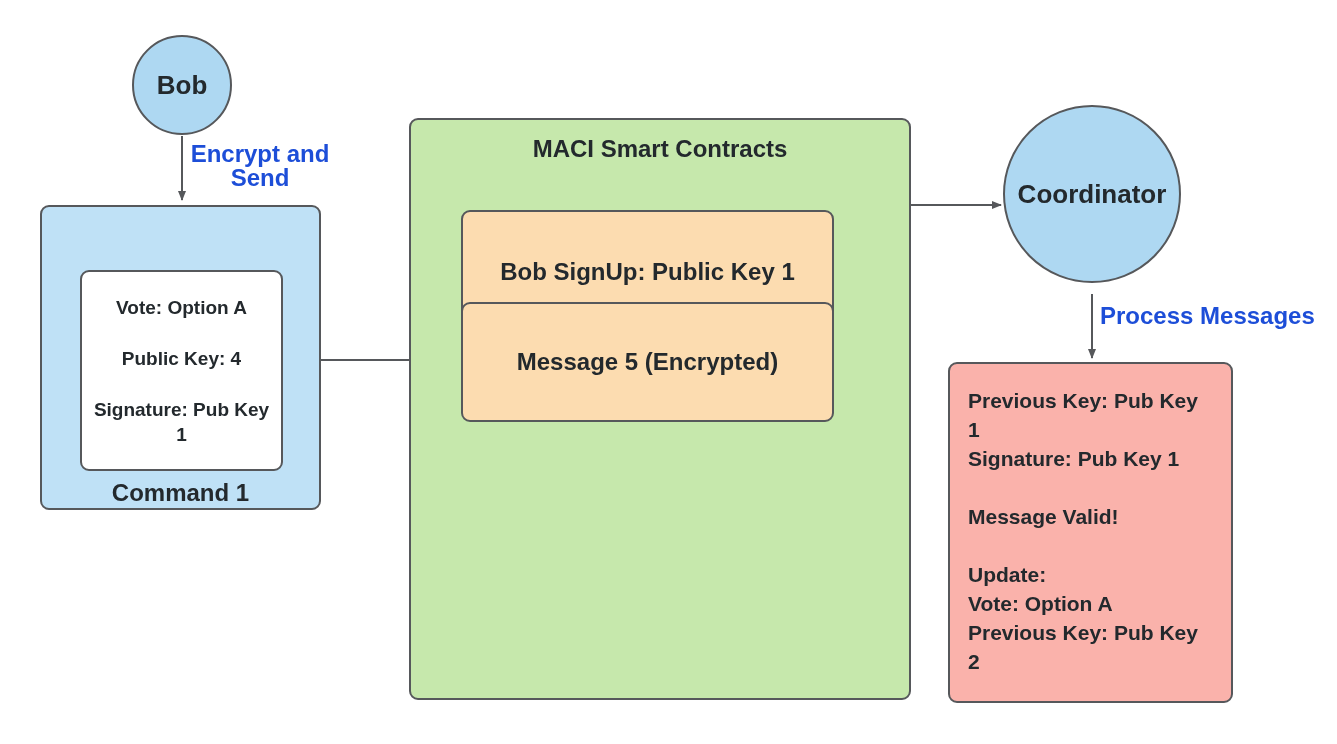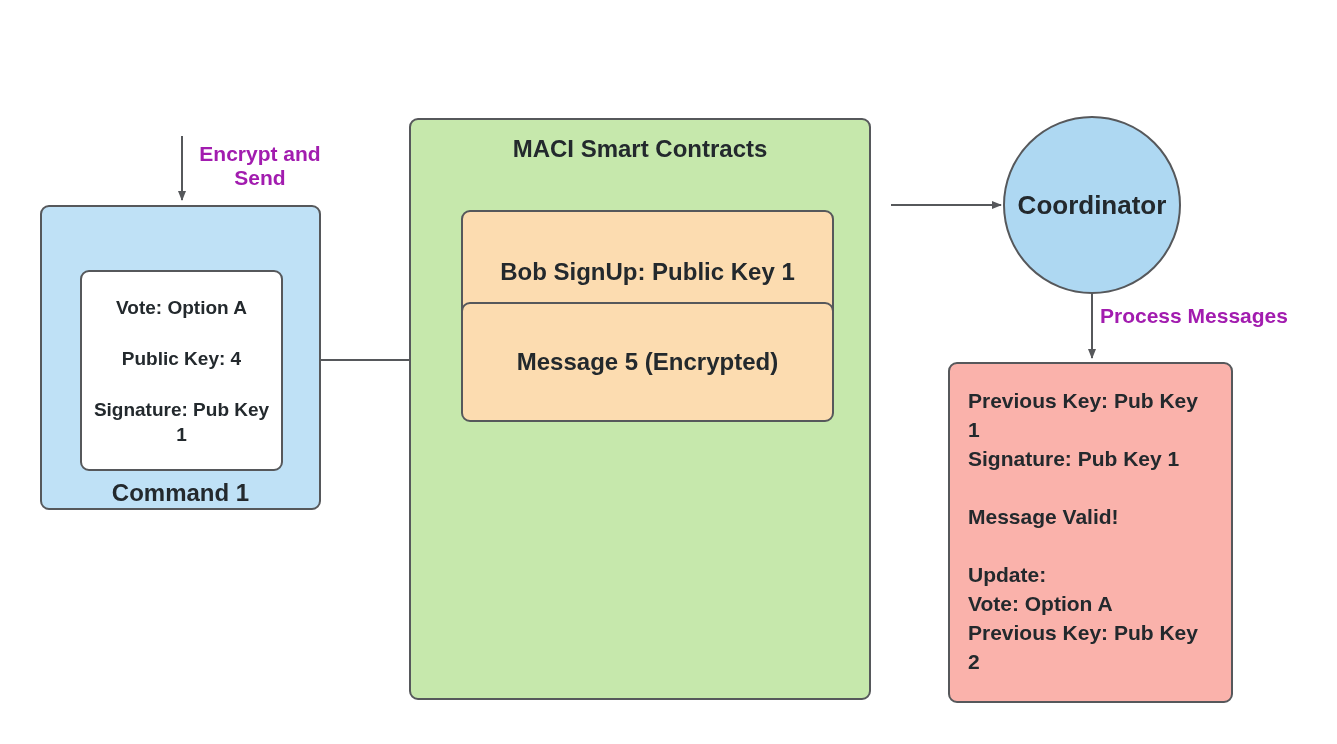--- a/index.html
+++ b/index.html
@@ -37,21 +37,21 @@
     border-radius: 9px;
   }
 
   
   #bob-circle {
     left: 132px; top: 35px;
     width: 100px; height: 100px;
   }
   
   #coordinator-circle {
-    left: 1003px; top: 116px;
+    left: 1003px; top: 105px;
     width: 178px; height: 178px;
   }
 
   
   #command-box {
     left: 40px; top: 205px;
     width: 281px; height: 305px;
     background: #bfe1f6;
     flex-direction: column;
     justify-content: flex-end;
@@ -78,21 +78,21 @@
     line-height: 25px;
     font-weight: bold;
     color: #23292d;
     text-align: center;
     padding: 0 10px;
   }
 
   
   #maci-box {
     left: 409px; top: 118px;
-    width: 462px; height: 582px;
+    width: 502px; height: 582px;
     background: #c6e8ac;
     flex-direction: column;
     justify-content: flex-start;
     padding-top: 14px;
     align-items: center;
   }
   #maci-title {
     font-size: 24px;
     line-height: 30px;
   }
@@ -130,23 +130,23 @@
     font-size: 21px;
     line-height: 29px;
     text-align: left;
     white-space: pre-wrap;
     font-weight: bold;
   }
 
   
   .edge-label {
     position: absolute;
-    font-size: 21px;
-    font-weight: bold;
-    color: #a21caf;
+    font-size: 24px;
+    font-weight: bold;
+    color: #1d4ed8;
     line-height: 24px;
   }
   #label-encrypt-send {
     left: 190px; top: 142px;
     width: 140px;
     text-align: center;
   }
   #label-process-messages {
     left: 1100px; top: 304px;
     text-align: left;
@@ -174,20 +174,23 @@
 
     <line x1="182" y1="136" x2="182" y2="200" stroke="#56585b" stroke-width="2" marker-end="url(#arrowhead)"></line>
 
     <line x1="321" y1="360" x2="456" y2="360" stroke="#56585b" stroke-width="2" marker-end="url(#arrowhead)"></line>
 
     <line x1="891" y1="205" x2="1001" y2="205" stroke="#56585b" stroke-width="2" marker-end="url(#arrowhead)"></line>
 
     <line x1="1092" y1="294" x2="1092" y2="358" stroke="#56585b" stroke-width="2" marker-end="url(#arrowhead)"></line>
   </svg>
 
+  <div class="node circle" id="bob-circle">
+    <span>Bob</span>
+  </div>
 
   <div class="edge-label" id="label-encrypt-send">Encrypt and Send</div>
 
   <div class="node rounded" id="command-box">
     <div id="command-title">Command 1</div>
     <div id="command-inner">
       <div>Vote: Option A</div>
       <div>Public Key: 4</div>
       <div>Signature: Pub Key 1</div>
     </div>

